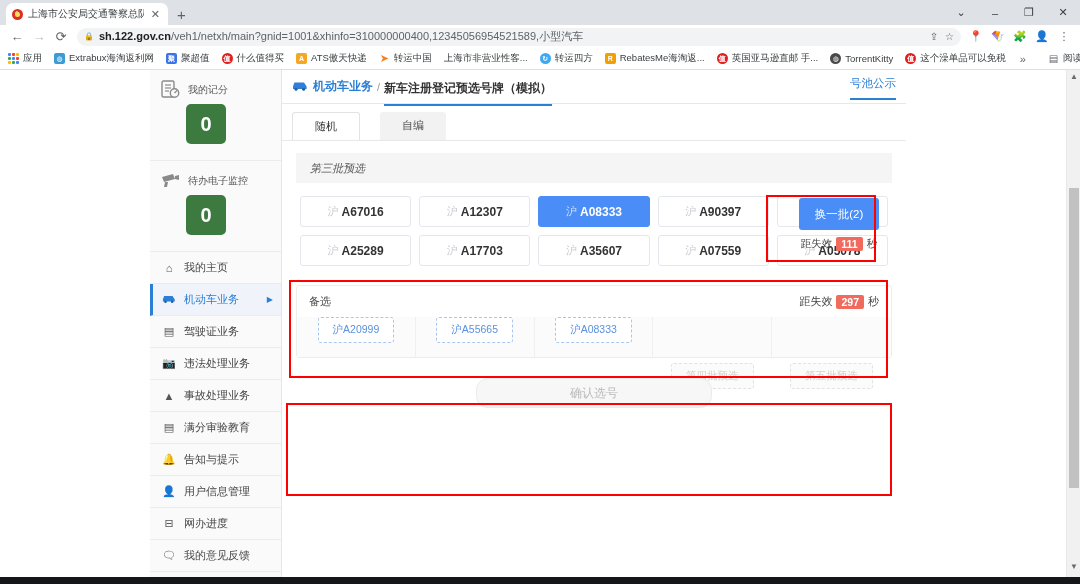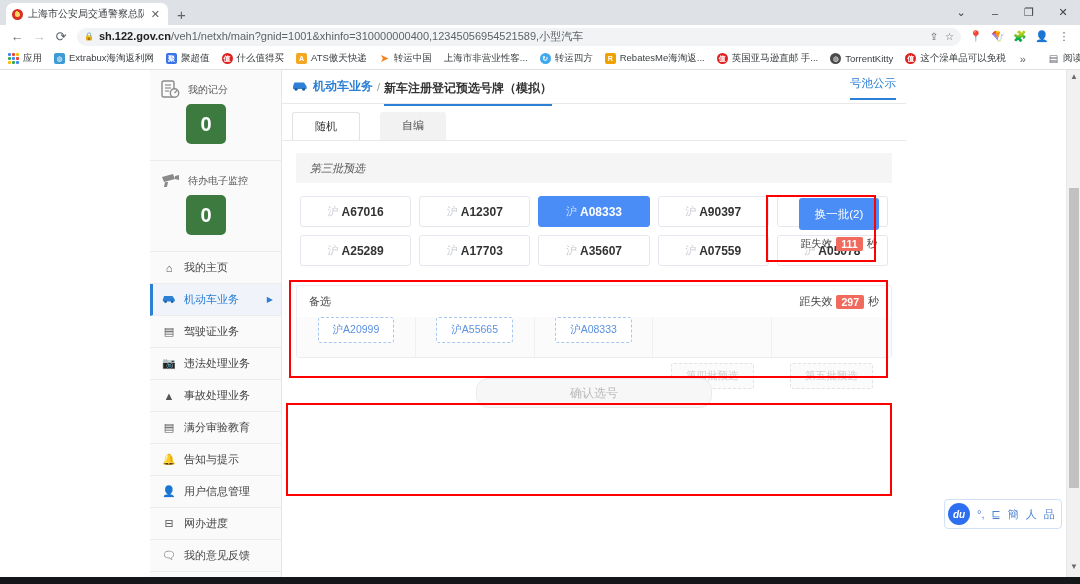--- a/index.html
+++ b/index.html
@@ -583,28 +583,20 @@
           </div>
         </div>
 
         <div class="confirm-wrap">
           <div class="btn-confirm">确认选号</div>
         </div>
 
       </div>
     </div>
 
-    <div class="ime">
-      <span class="du">du</span>
-      <span class="imi">°,</span>
-      <span class="imi">⊑</span>
-      <span class="imi">簡</span>
-      <span class="imi">人</span>
-      <span class="imi">品</span>
-    </div>
 
     <div class="scrollbar">
       <div class="sb-up">▲</div>
       <div class="sb-thumb"></div>
       <div class="sb-down">▼</div>
     </div>
 
   </div>
   </div>
 

